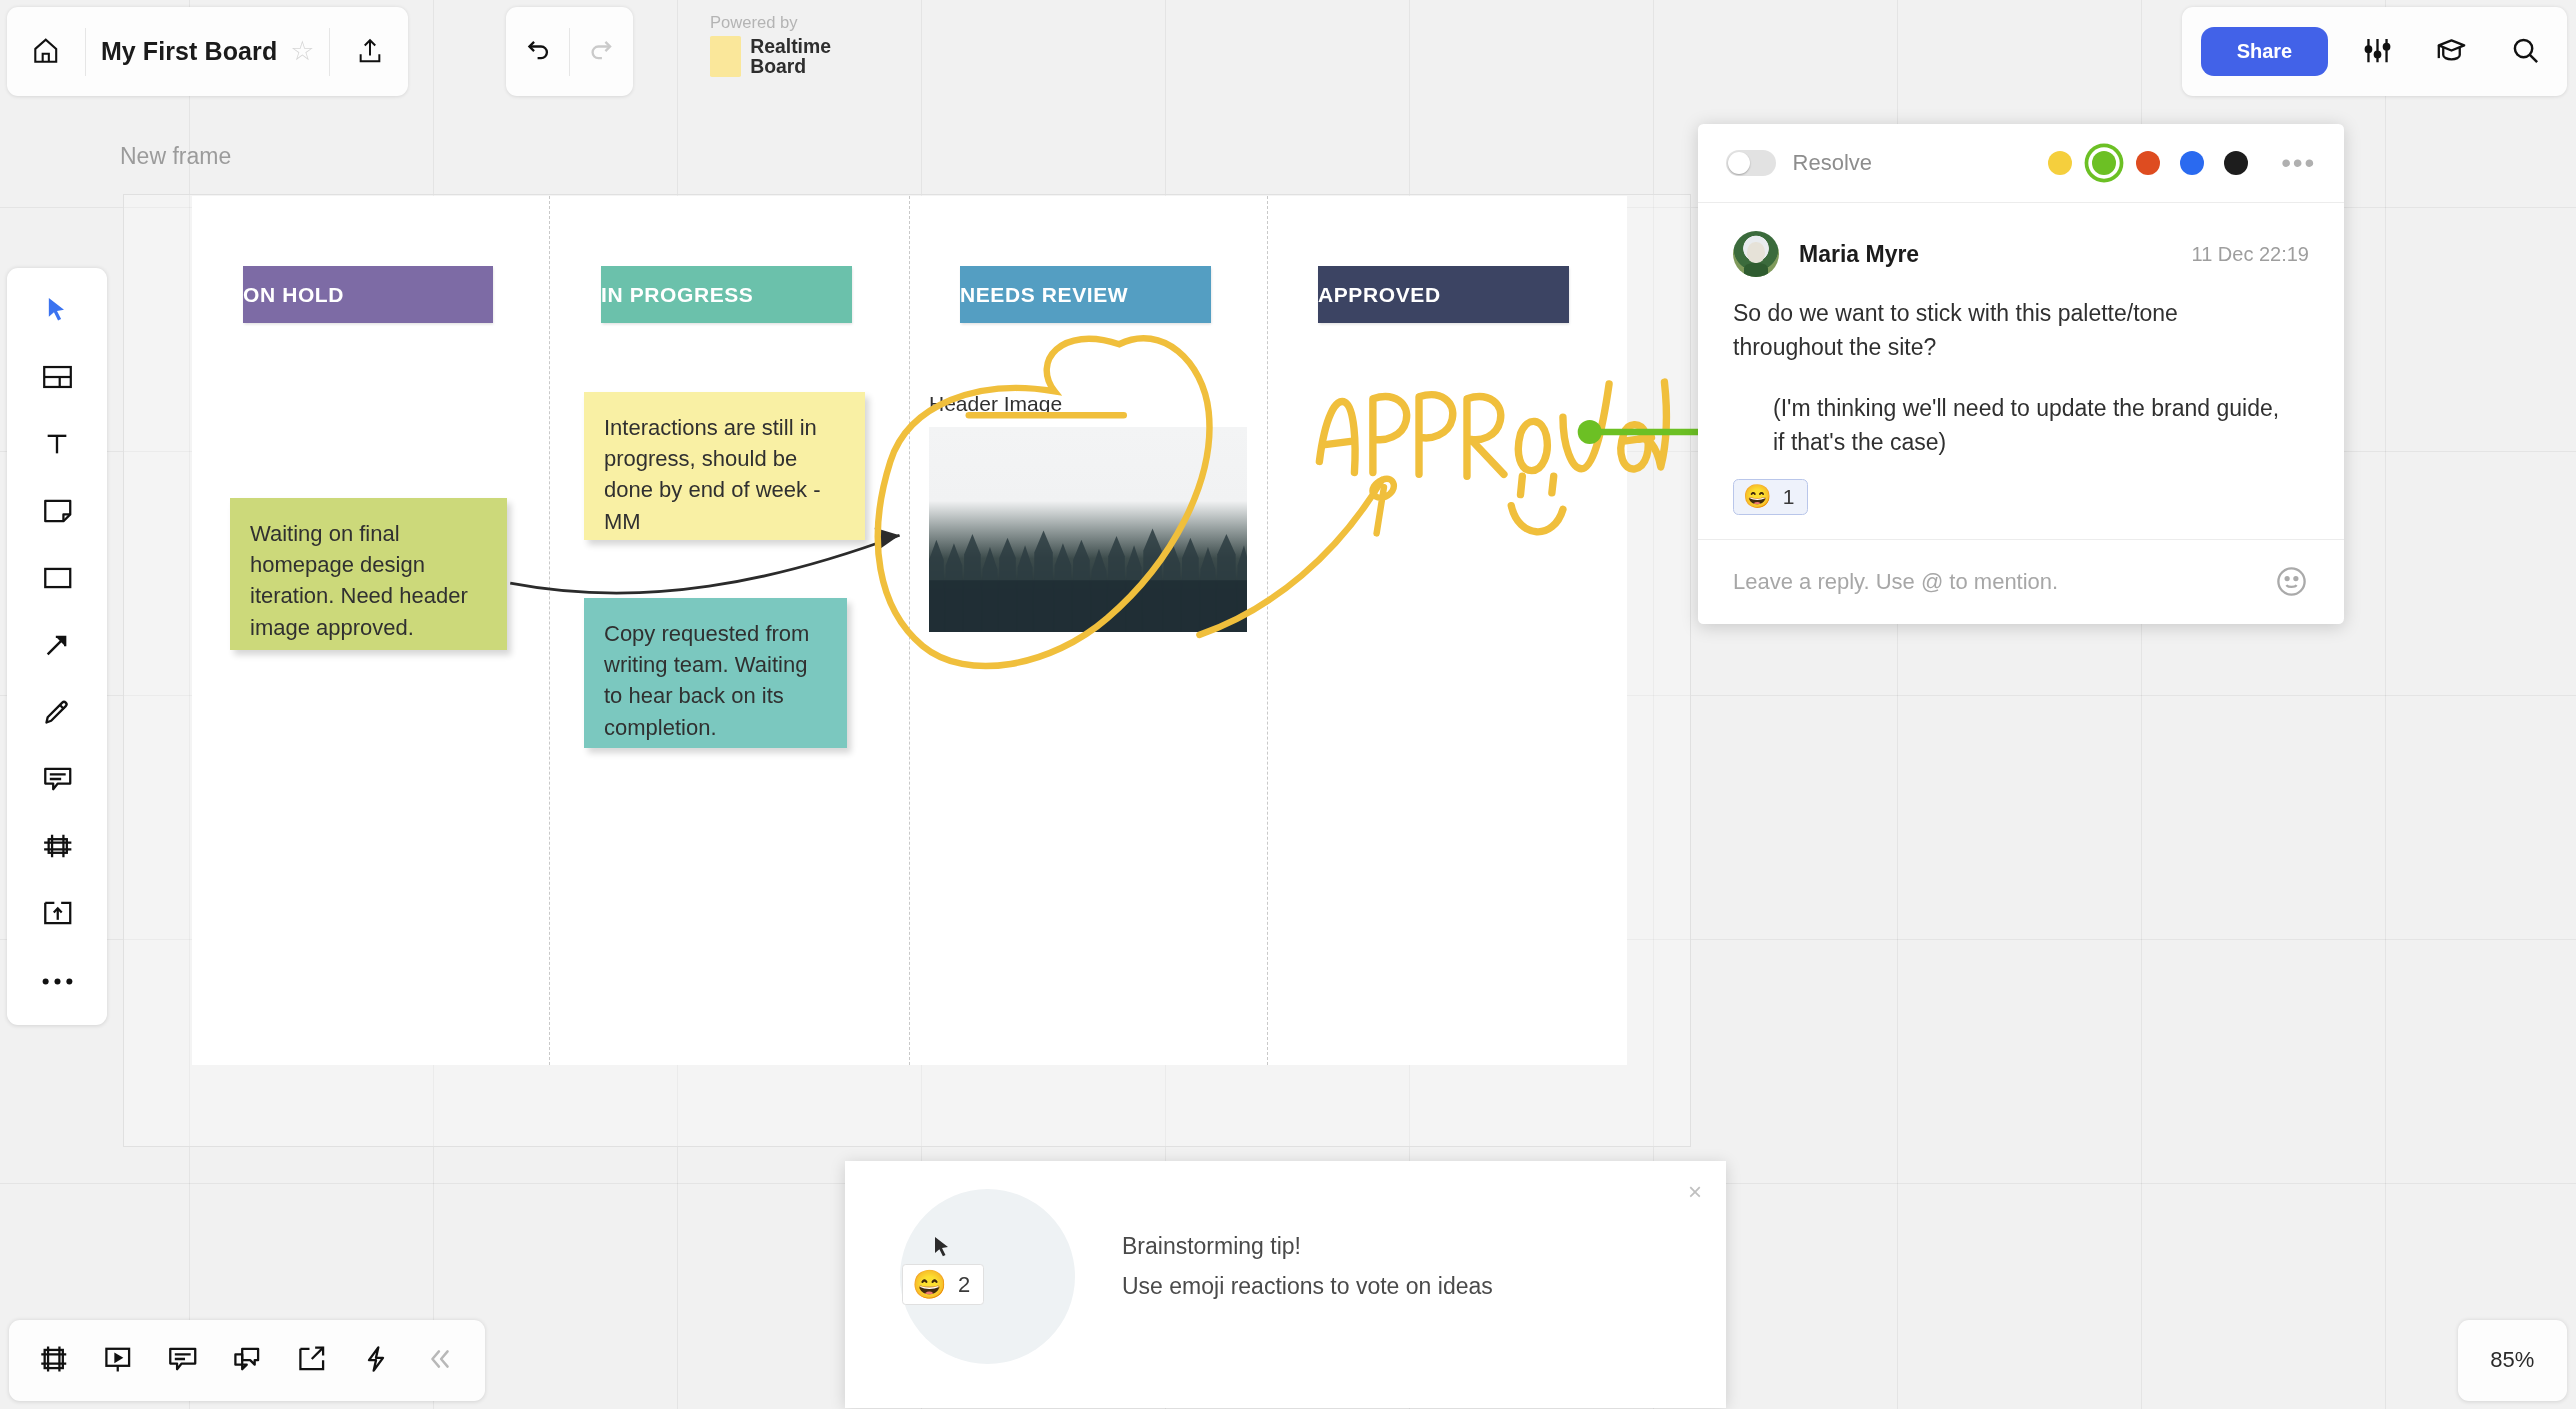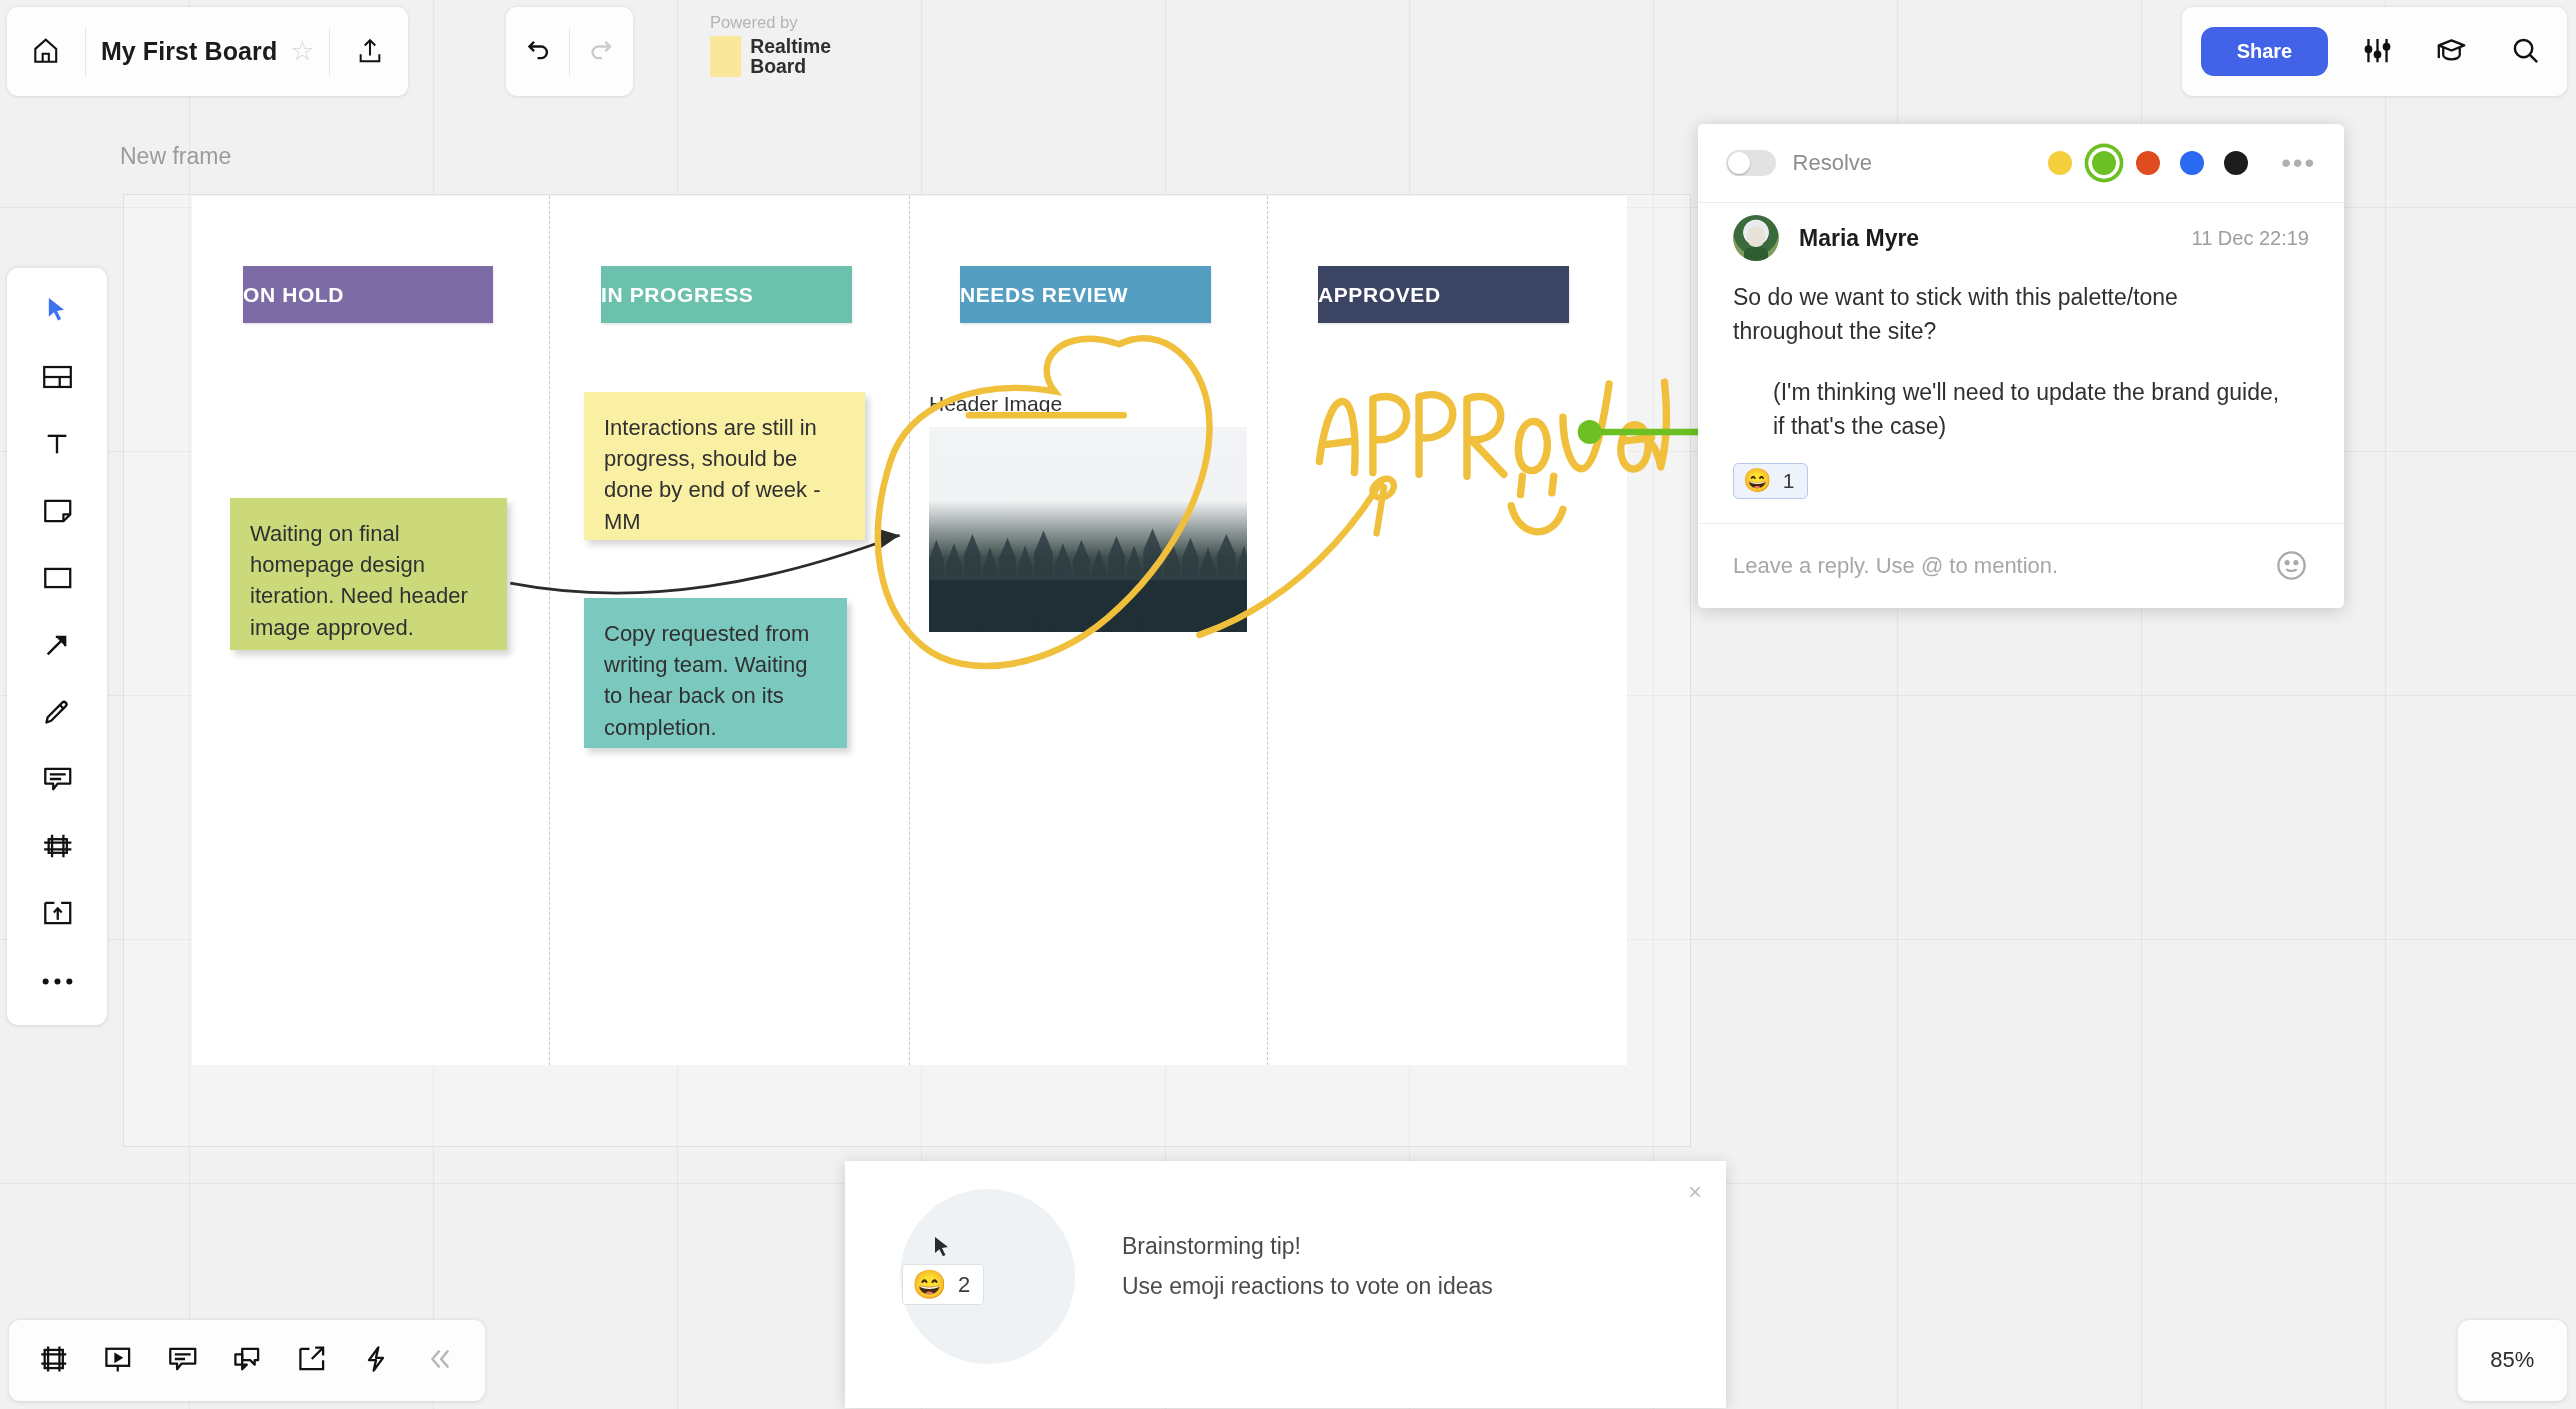--- a/index.html
+++ b/index.html
@@ -119,21 +119,21 @@
   }
   .toggle::after {
     content:""; position:absolute; left:1.8px; top:1.8px; width:22px; height:22px;
     border-radius:50%; background:#fff; box-shadow:0 0.9px 1.8px rgba(0,0,0,.28);
   }
   .resolve-label { font-size:22px; color:#8d8d8d; margin-left:16.6px; }
   .dots-row { margin-left:auto; display:flex; align-items:center; gap:20px; }
   .dot { width:24px; height:24px; border-radius:50%; cursor:pointer; }
   .dot.sel { box-shadow:0 0 0 3.7px #fff, 0 0 0 7.4px #6cc024; }
   .more-dots { font-size:28px; color:#b0b0b0; letter-spacing:1.8px; cursor:pointer; margin-left:13px; line-height:.6;}
-  .cp-body { border-top:0.9px solid #ececec; padding:12px 35px 24px 35px; }
+  .cp-body { border-top:0.9px solid #ececec; padding:28px 35px 24px 35px; }
   .cp-author-row { display:flex; align-items:center; }
   .avatar {
     width:46px; height:46px; border-radius:50%; flex:none; overflow:hidden;
     background:radial-gradient(circle at 50% 38%, #e9ecef 0 34%, #3b6b3c 36% 60%, #7f9a5b 62% 100%);
     position:relative;
   }
   .avatar::before {
     content:""; position:absolute; left:31%; top:24%; width:38%; height:46%;
     border-radius:48% 48% 46% 46%; background:#e6e2d8;
   }

